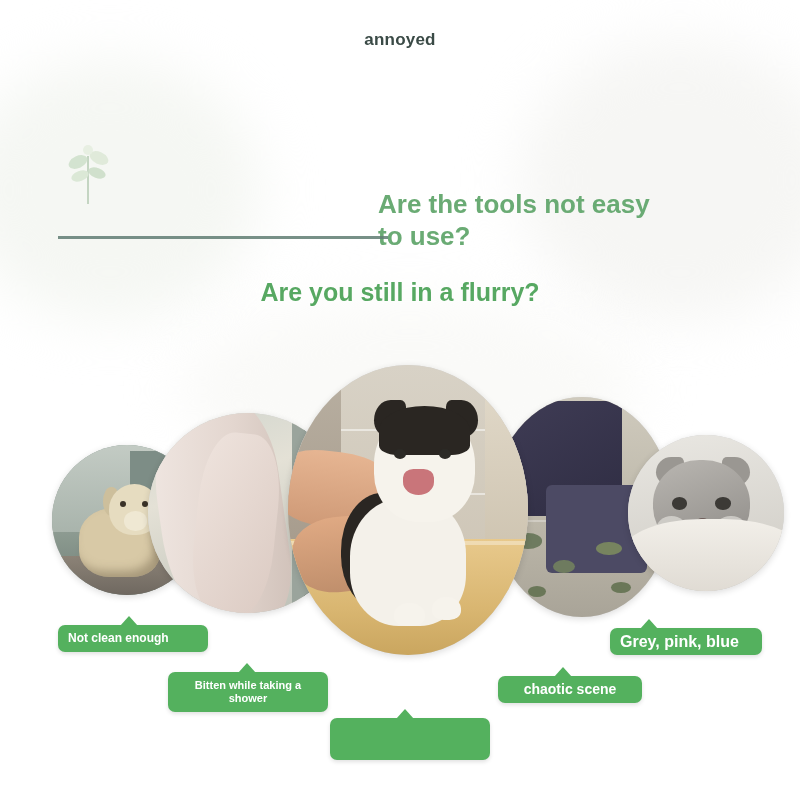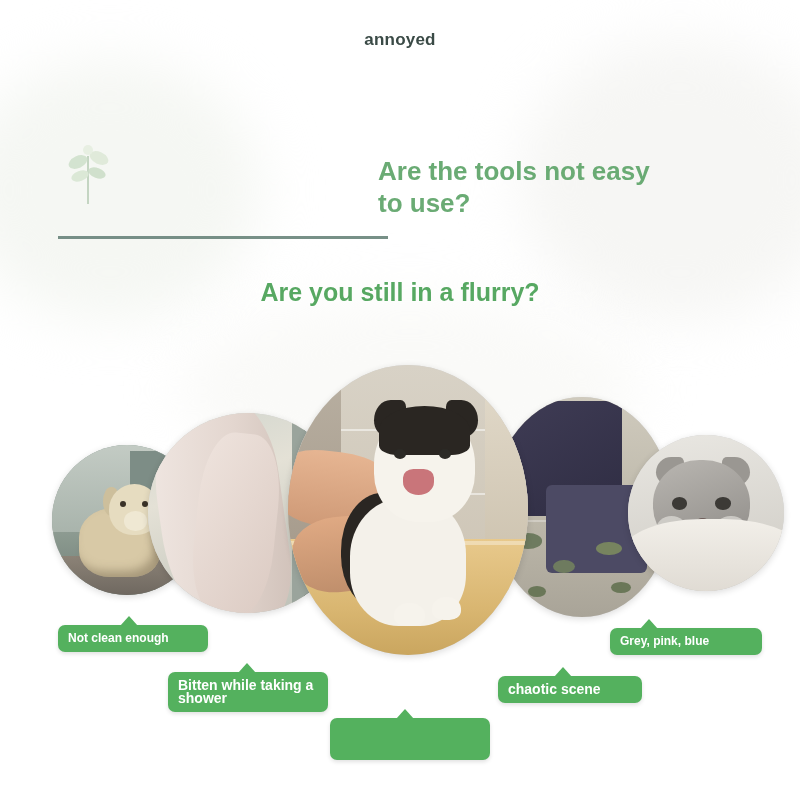--- a/index.html
+++ b/index.html
@@ -61,21 +61,21 @@
     width: 330px;
     font-size: 26px;
     line-height: 30px;
     font-weight: bold;
     color: #6aab74;
     text-shadow: 0 1px 0 rgba(255,255,255,0.6);
   }
   .headline-2 {
     position: absolute;
     left: 378px;
-    top: 155px;
+    top: 188px;
     width: 300px;
     font-size: 26px;
     line-height: 32px;
     font-weight: bold;
     color: #6aab74;
   }
   .rule {
     position: absolute;
     left: 58px;
     top: 236px;
@@ -198,27 +198,27 @@
     position: absolute;
     top: -9px;
     width: 0; height: 0;
     border-left: 9px solid transparent;
     border-right: 9px solid transparent;
     border-bottom: 10px solid #54b15e;
   }
 
   .c1 { left: 58px;  top: 625px; width: 130px; font-size: 12px; }
   .c1 .pointer { left: 62px; }
-  .c2 { left: 168px; top: 672px; width: 140px; font-size: 14px; }
+  .c2 { left: 168px; top: 672px; width: 140px; font-size: 11px; text-align: center; }
   .c2 .pointer { left: 70px; }
   .c3 { left: 330px; top: 718px; width: 140px; height: 28px; font-size: 12px; }
   .c3 .pointer { left: 66px; }
-  .c4 { left: 498px; top: 676px; width: 124px; font-size: 14px; }
+  .c4 { left: 498px; top: 676px; width: 124px; font-size: 14px; text-align: center; }
   .c4 .pointer { left: 56px; }
-  .c5 { left: 610px; top: 628px; width: 132px; font-size: 12px; }
+  .c5 { left: 610px; top: 628px; width: 132px; font-size: 16px; }
   .c5 .pointer { left: 30px; }
 
   .callout-text { display: block; }
 </style>
 </head>
 <body>
 
 <div id="page">
 
   <div class="wash wash-a"></div>

